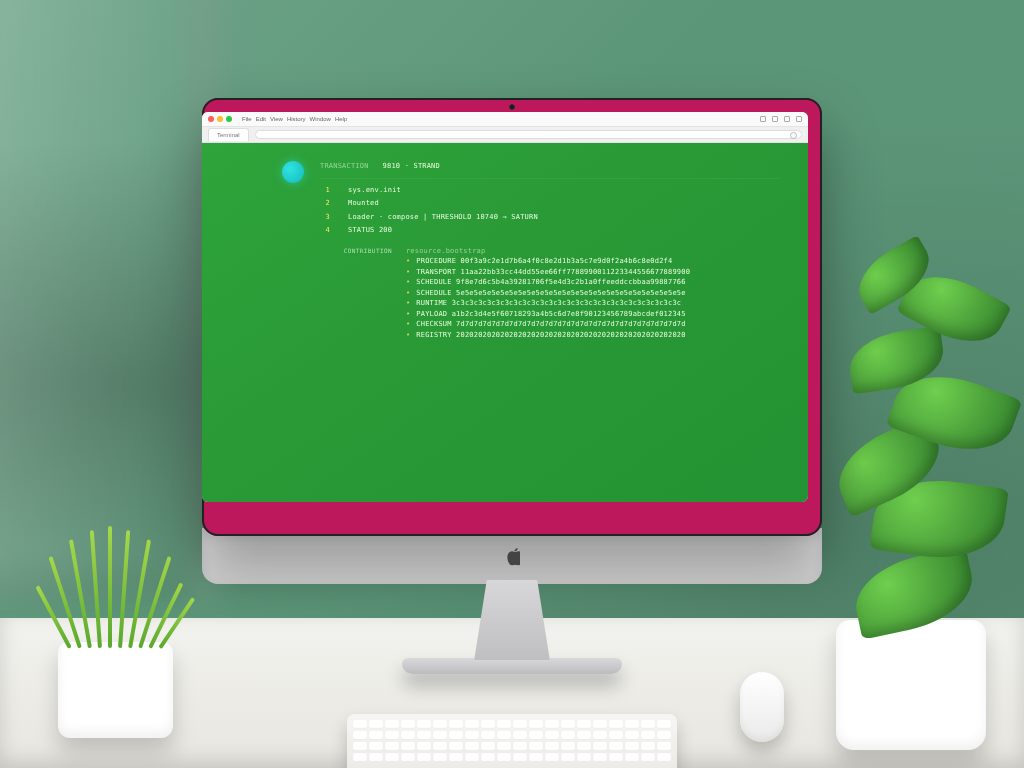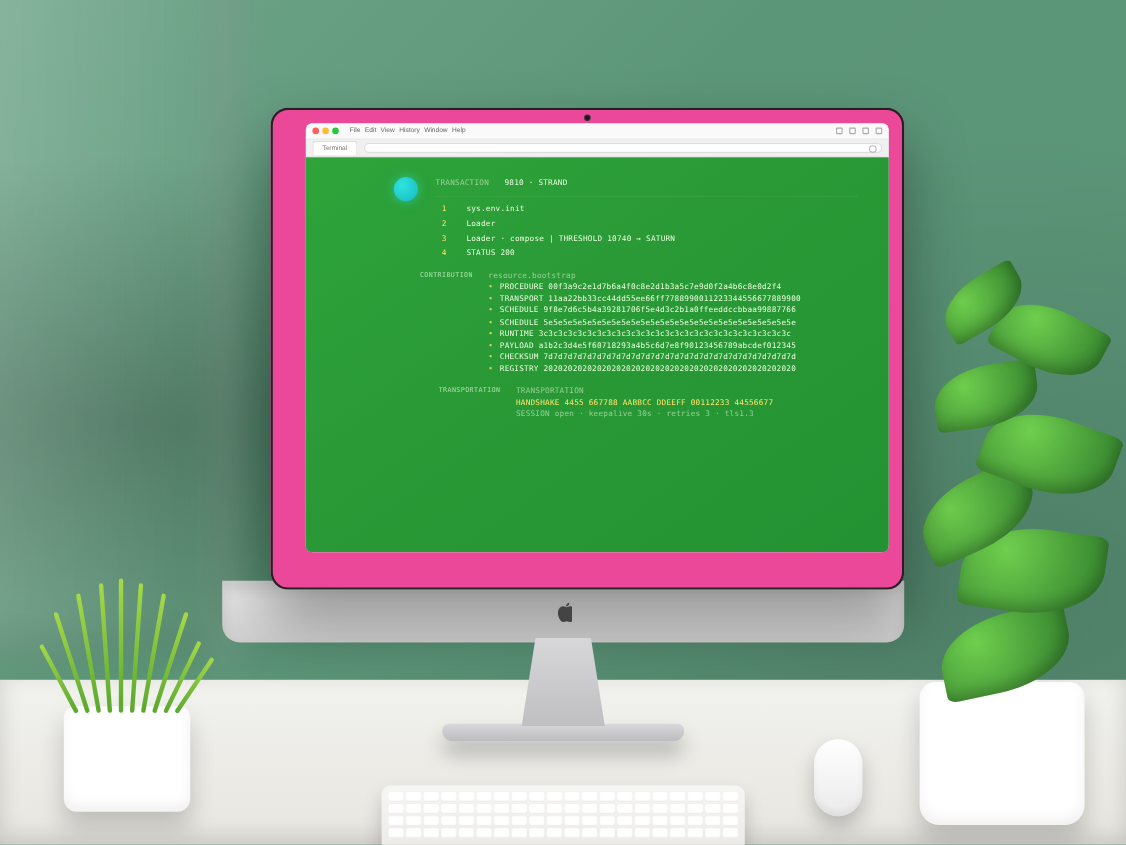--- a/index.html
+++ b/index.html
@@ -54,24 +54,23 @@
     border-radius: 60% 8% 60% 8%;
     box-shadow: inset -4px -6px 12px rgba(0,0,0,.2);
   }
 
   
   .monitor {
     position: absolute; left: 50%; top: 98px; transform: translateX(-50%);
     width: 620px;
   }
   .bezel {
-    background: #ec4899; border-radius: 16px; padding: 14px 14px 34px 32px;
+    background: #be185d; border-radius: 16px; padding: 14px 14px 34px 0;
     box-shadow: 0 28px 55px rgba(0,0,0,.35), inset 0 0 0 2px #222;
     position: relative;
-    margin-left: 44px;
   }
   .camera {
     position:absolute; top:6px; left:50%; transform:translateX(-50%);
     width:6px;height:6px;border-radius:50%;background:#1a1a1a;border:1px solid #333;
   }
   .chin {
     height: 56px; background: linear-gradient(#e9e9ea,#cfcfd0);
     border-radius: 0 0 16px 16px; margin-top: -8px;
     box-shadow: inset 0 8px 12px rgba(0,0,0,.12);
     display:flex; align-items:center; justify-content:center;
@@ -231,21 +230,21 @@
             <span class="val muted">TRANSACTION</span>
             <span class="val">9810 · STRAND</span>
           </div>
           <div class="hr"></div>
           <div class="row">
               <span class="num yellow">1</span>
               <span class="val">sys.env.init</span>
             </div>
           <div class="row">
               <span class="num yellow">2</span>
-              <span class="val">Loader</span>
+              <span class="val">Mounted</span>
             </div>
           <div class="row">
               <span class="num yellow">3</span>
               <span class="val">Loader · compose  |  THRESHOLD 10740 → SATURN</span>
             </div>
           <div class="row">
               <span class="num yellow">4</span>
               <span class="val">STATUS 200</span>
             </div>
         </div>
@@ -258,28 +257,20 @@
             <div class="val bullet">TRANSPORT 11aa22bb33cc44dd55ee66ff7788990011223344556677889900</div>
             <div class="val bullet">SCHEDULE  9f8e7d6c5b4a39281706f5e4d3c2b1a0ffeeddccbbaa99887766</div>
             <div class="val bullet">SCHEDULE  5e5e5e5e5e5e5e5e5e5e5e5e5e5e5e5e5e5e5e5e5e5e5e5e5e5e</div>
             <div class="val bullet">RUNTIME   3c3c3c3c3c3c3c3c3c3c3c3c3c3c3c3c3c3c3c3c3c3c3c3c3c3c</div>
             <div class="val bullet">PAYLOAD   a1b2c3d4e5f60718293a4b5c6d7e8f90123456789abcdef012345</div>
             <div class="val bullet">CHECKSUM  7d7d7d7d7d7d7d7d7d7d7d7d7d7d7d7d7d7d7d7d7d7d7d7d7d7d</div>
             <div class="val bullet">REGISTRY   2020202020202020202020202020202020202020202020202020</div>
           </div>
         </div>
 
-        <div class="block row">
-          <span class="lbl">TRANSPORTATION</span>
-          <div>
-            <div class="val muted">TRANSPORTATION</div>
-            <div class="val yellow">HANDSHAKE 4455 667788 AABBCC DDEEFF 00112233 44556677</div>
-            <div class="val muted">SESSION   open · keepalive 30s · retries 3 · tls1.3</div>
-          </div>
-        </div>
 
       </div>
 
     </div>
   </div>
   <div class="chin">
     <div class="apple-logo"></div>
   </div>
   <div class="stand-neck"></div>
   <div class="stand-foot"></div>

